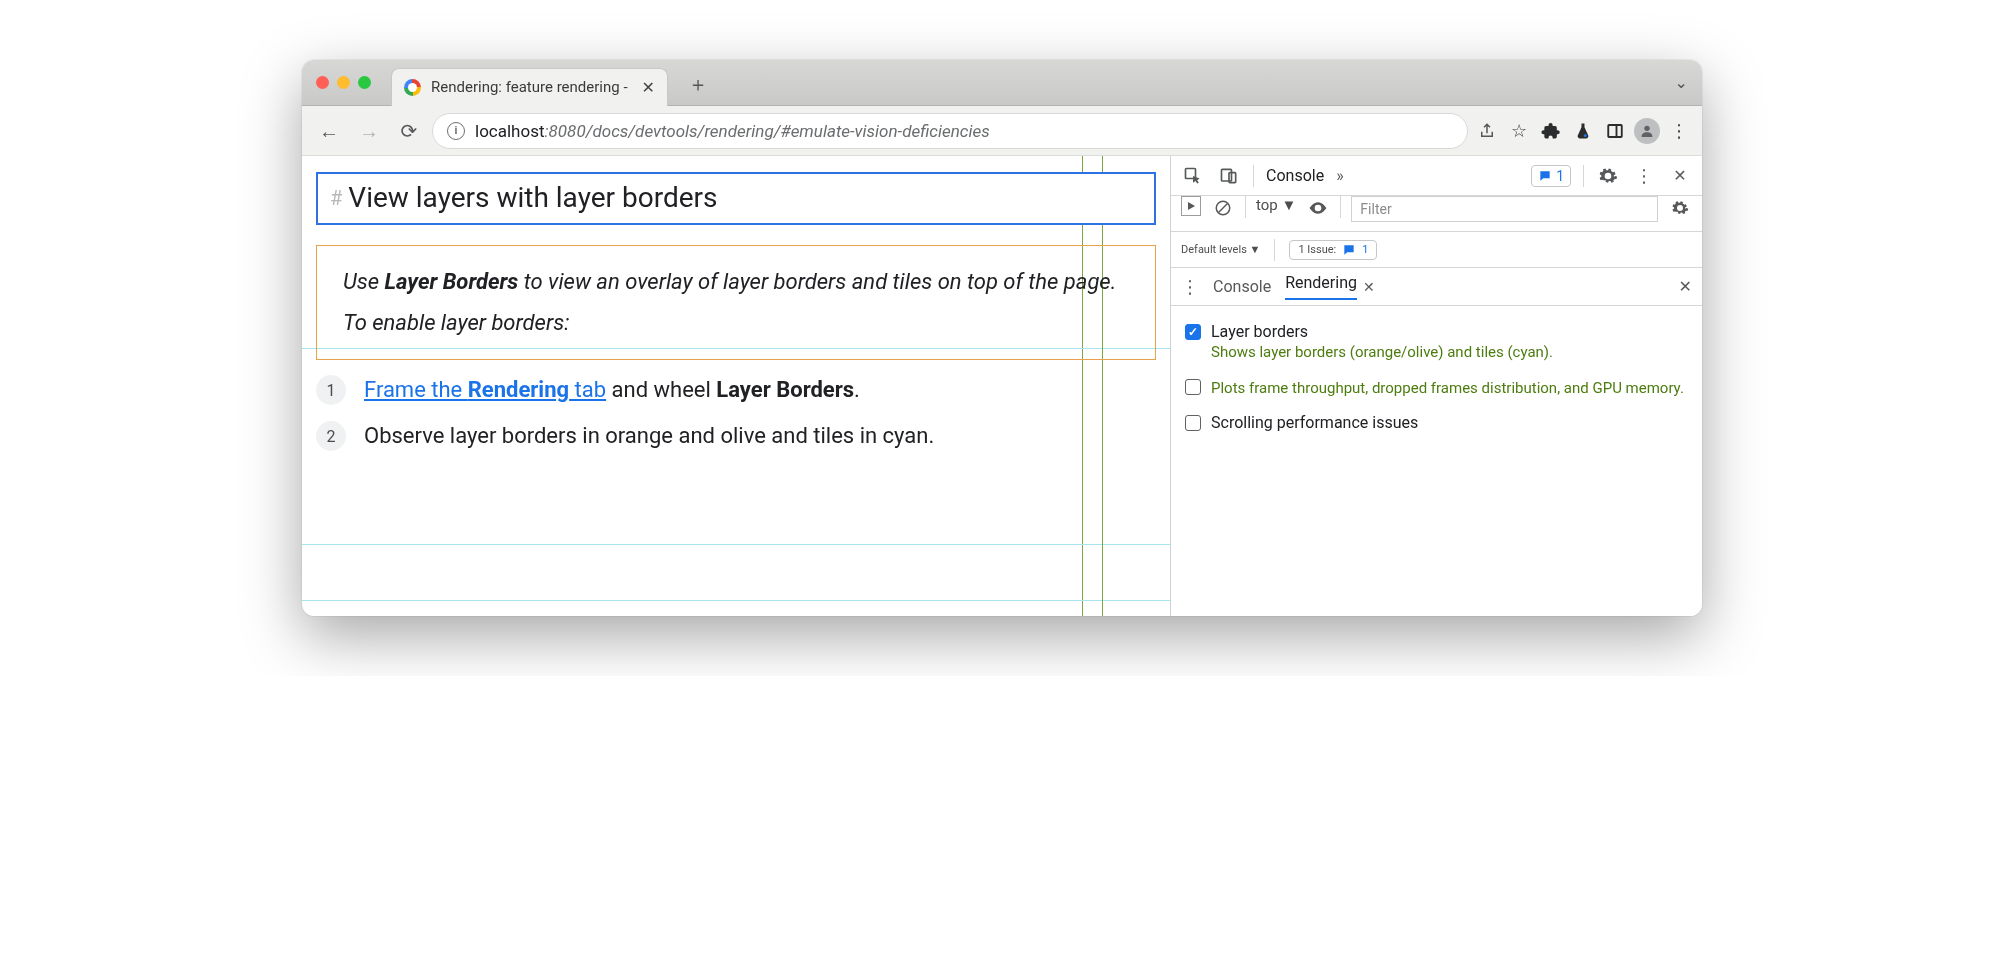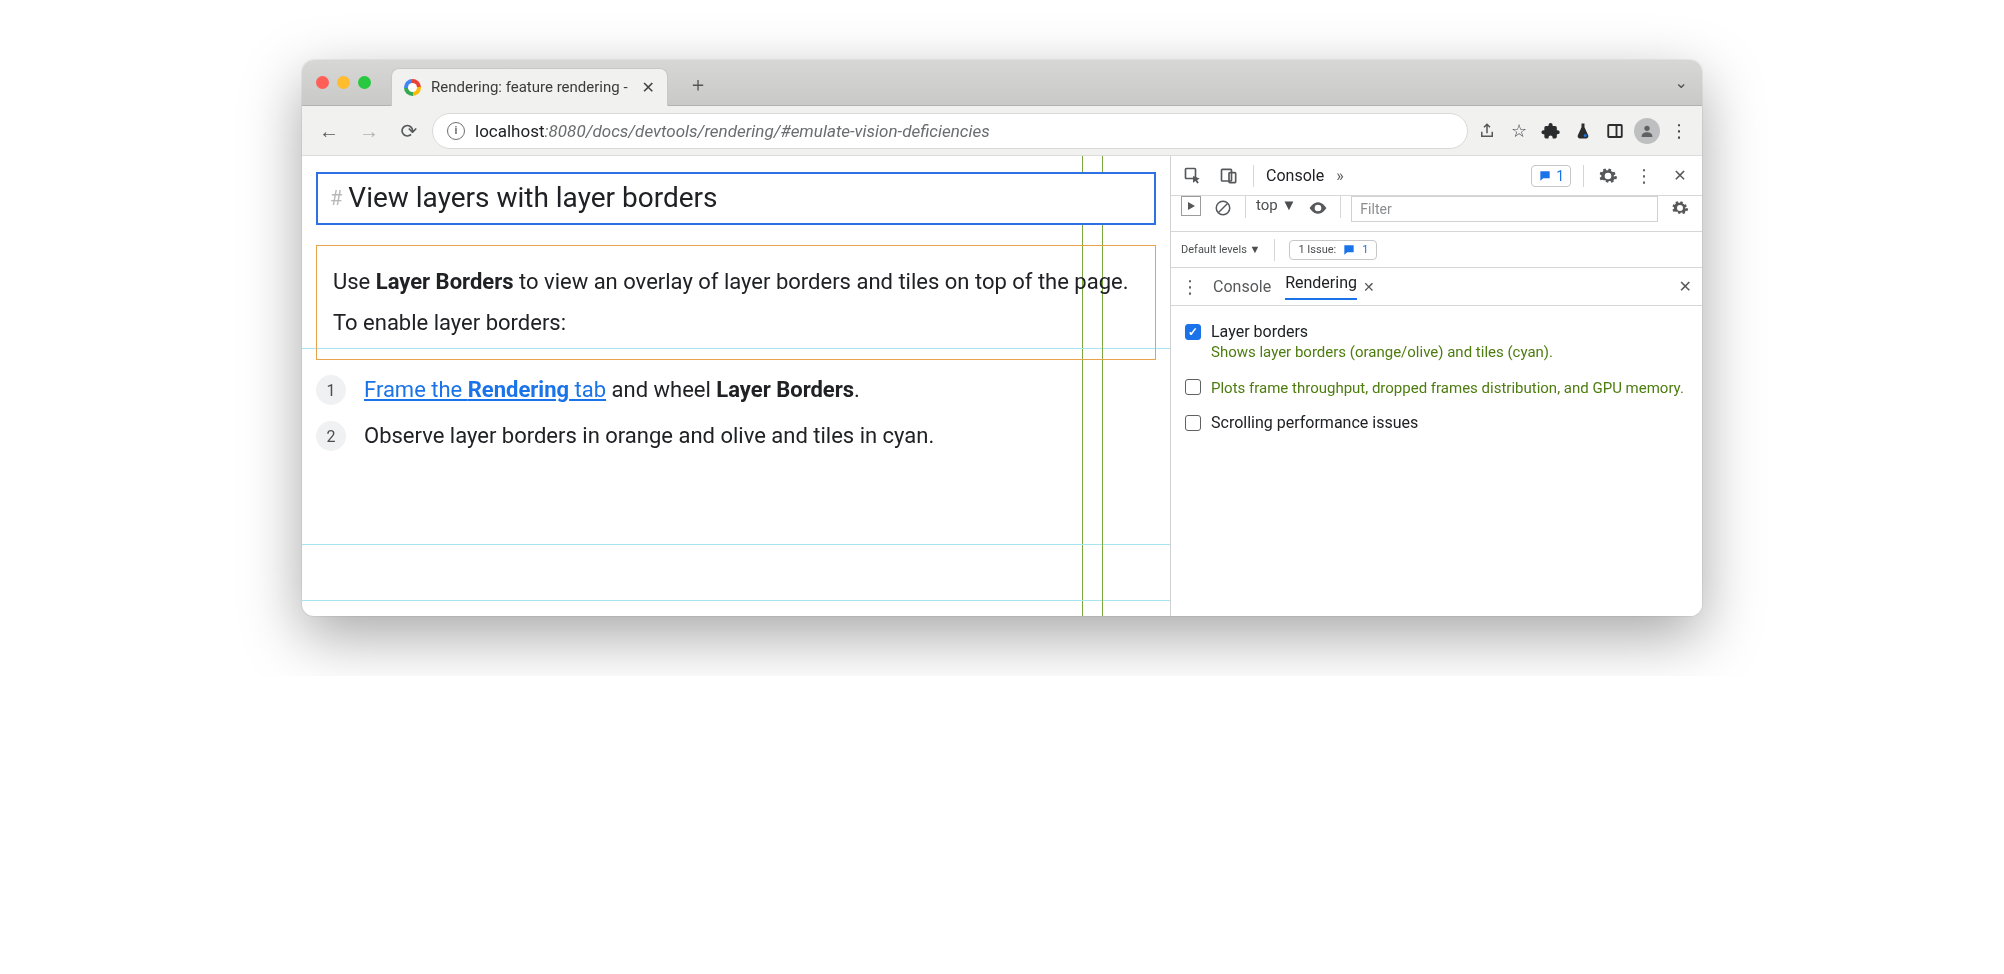--- a/index.html
+++ b/index.html
@@ -82,21 +82,21 @@
 .hline{position:absolute;left:0;right:0;height:1px;background:#a6e4f0;}
 .article{position:relative;padding:10px 14px;font-size:22px;color:#202124;line-height:1.45;}
 .h2box{
   border:2px solid #2e71e5;background:#fff;
   padding:4px 12px;margin:6px 0 20px;
   display:flex;align-items:center;gap:6px;
 }
 .hash{color:#b6b8ba;font-size:20px;}
 .h2{font-size:28px;font-weight:400;color:#202124;}
 .orangebox{border:1px solid #e9a24c;padding:10px 16px;margin:6px 0 14px;}
-.p{margin:10px 0;}
+.p{margin:10px 10px;font-style:italic;}
 .ol{margin:12px 0 4px;}
 .li{display:flex;align-items:center;gap:18px;margin:14px 0;}
 .lin{
   width:30px;height:30px;border-radius:50%;background:#f0f1f2;color:#4b4d4f;
   display:flex;align-items:center;justify-content:center;font-size:16px;
 }
 .link{color:#1a73e8;text-decoration:underline;}
 .b{font-weight:700;}
 .devtools{
   width:532px;border-left:1px solid #d0d1d2;display:flex;flex-direction:column;background:#fff;color:#202124;

